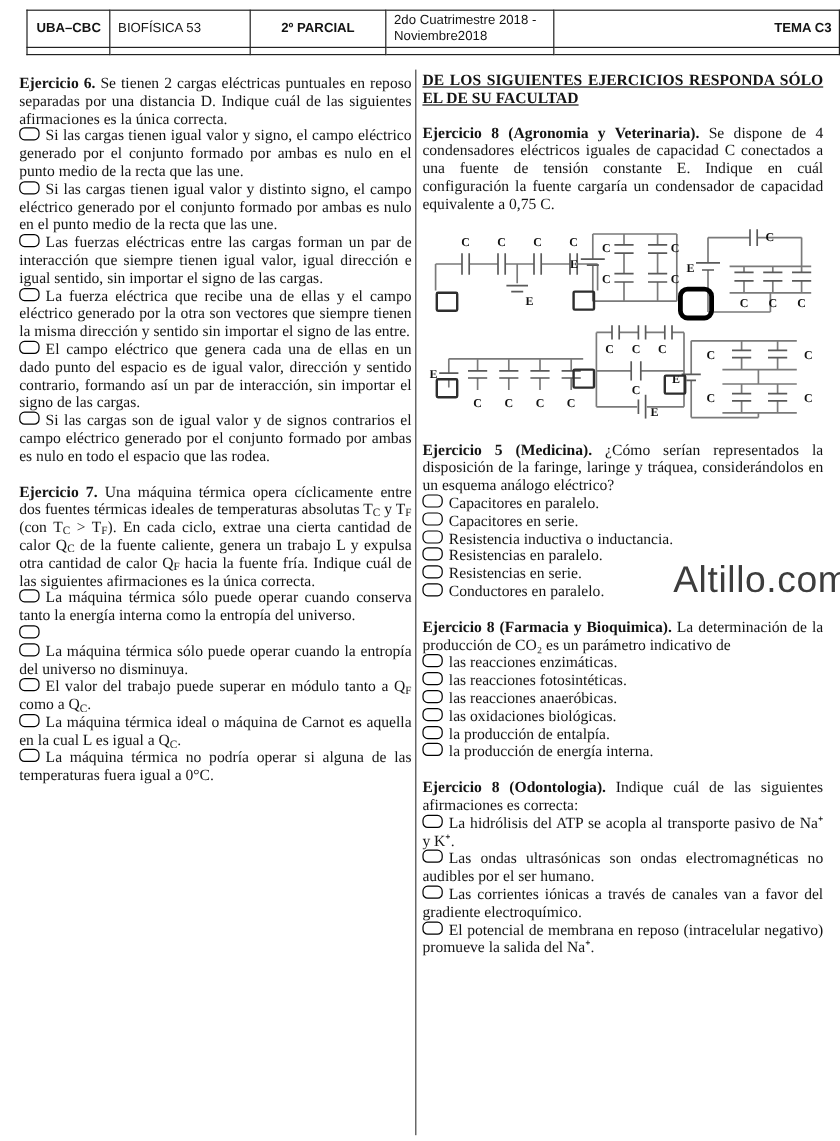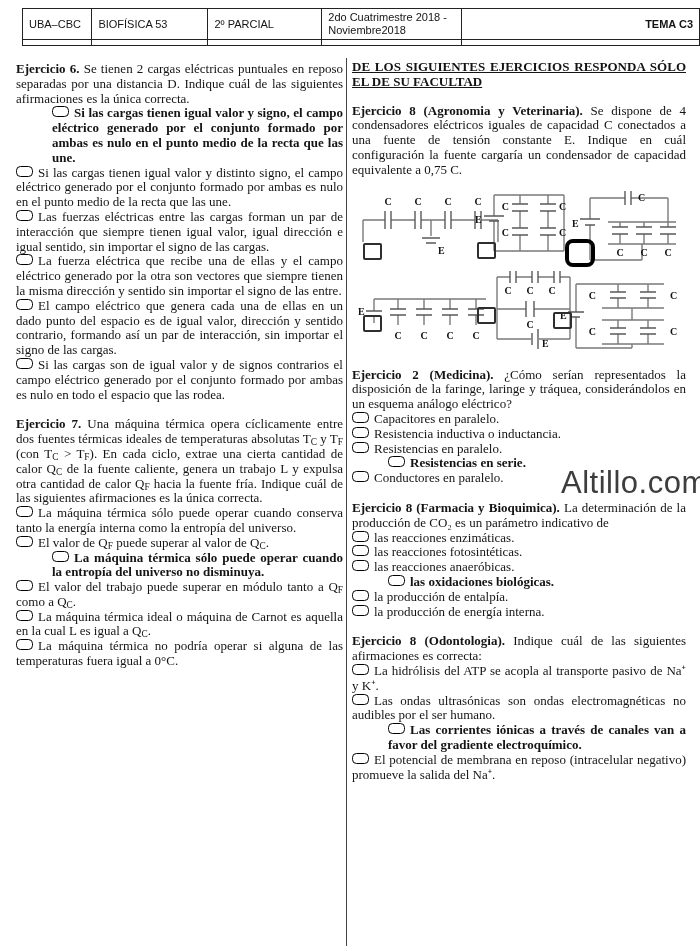--- a/index.html
+++ b/index.html
@@ -3,35 +3,35 @@
 <meta charset="utf-8">
 <style>
   html,body{margin:0;padding:0;background:#e8e8e8;}
   .page{position:relative;width:700px;height:951px;background:#ffffff;margin:0 auto;
         font-family:"Liberation Serif",serif;font-size:13px;line-height:14.8px;color:#141414;overflow:hidden;}
 
   
   .hdr{position:absolute;left:22px;top:8px;border-collapse:collapse;font-family:"Liberation Sans",sans-serif;}
   .hdr td{border:1.6px solid #222;vertical-align:middle;padding:2px 6px;font-size:11px;}
   .hdr .r2 td{height:5px;padding:0;}
-  .c-org{width:58px;font-weight:normal;}
+  .c-org{width:58px;font-weight:bold;text-align:center;}
   .c-course{width:106px;}
-  .c-exam{width:104px;font-weight:normal;text-align:left;}
+  .c-exam{width:104px;font-weight:bold;text-align:center;}
   .c-term{width:130px;line-height:13px;}
   .c-theme{width:236px;text-align:right;font-weight:bold;font-size:21px;}
 
   .divider{position:absolute;left:346px;top:58px;width:1px;height:888px;background:#444;}
 
   .col{position:absolute;top:62px;}
   .col-left{left:16px;width:327px;}
   .col-right{left:352px;top:60px;width:334px;}
 
   p{margin:0;text-align:justify;}
   .gap{height:15px;}
-  .bold{font-weight:bold;margin-left:36px;}
+  .bold{font-weight:normal;}
   b{font-weight:bold;}
   sub{font-size:0.72em;vertical-align:-0.25em;line-height:0;}
 
   .section-heading{font-weight:bold;text-decoration:underline;margin-bottom:14px;}
 
   .chk{display:inline-block;width:15px;height:9px;border:1.4px solid #000;border-radius:4.5px;margin-right:5px;}
 
   
   .figure{position:relative;height:178px;margin:4px 0 8px 0;}
   .ckt{position:absolute;}
@@ -83,21 +83,21 @@
     <p class="opt"><span class="chk"></span><span>El campo eléctrico que genera cada una de ellas en un dado punto del espacio es de igual valor, dirección y sentido contrario, formando así un par de interacción, sin importar el signo de las cargas.</span></p>
     <p class="opt"><span class="chk"></span><span>Si las cargas son de igual valor y de signos contrarios el campo eléctrico generado por el conjunto formado por ambas es nulo en todo el espacio que las rodea.</span></p>
 
     <div class="gap"></div>
 
     <p class="para">
       <b>Ejercicio 7.</b>
       <span>Una máquina térmica opera cíclicamente entre dos fuentes térmicas ideales de temperaturas absolutas T<sub>C</sub> y T<sub>F</sub> (con T<sub>C</sub> &gt; T<sub>F</sub>). En cada ciclo, extrae una cierta cantidad de calor Q<sub>C</sub> de la fuente caliente, genera un trabajo L y expulsa otra cantidad de calor Q<sub>F</sub> hacia la fuente fría. Indique cuál de las siguientes afirmaciones es la única correcta.</span>
     </p>
     <p class="opt"><span class="chk"></span><span>La máquina térmica sólo puede operar cuando conserva tanto la energía interna como la entropía del universo.</span></p>
-    <p class="opt"><span class="chk"></span><span>El valor de Q<sub>F</sub> puede superar al valor de Q<sub>C</sub>.</span></p>
+    <p class="opt"><span class="chk"></span></p>
     <p class="opt bold"><span class="chk"></span><span>La máquina térmica sólo puede operar cuando la entropía del universo no disminuya.</span></p>
     <p class="opt"><span class="chk"></span><span>El valor del trabajo puede superar en módulo tanto a Q<sub>F</sub> como a Q<sub>C</sub>.</span></p>
     <p class="opt"><span class="chk"></span><span>La máquina térmica ideal o máquina de Carnot es aquella en la cual L es igual a Q<sub>C</sub>.</span></p>
     <p class="opt"><span class="chk"></span><span>La máquina térmica no podría operar si alguna de las temperaturas fuera igual a 0°C.</span></p>
   </div>
 
   <div class="col col-right">
 
     <p class="section-heading">DE LOS SIGUIENTES EJERCICIOS RESPONDA SÓLO EL DE SU FACULTAD</p>
 
@@ -169,24 +169,25 @@
         <text x="36" y="29" text-anchor="end">C</text>
         <text x="110" y="29">C</text>
         <text x="36" y="65" text-anchor="end">C</text>
         <text x="110" y="65">C</text>
         <text x="0" y="49">E</text>
       </svg>
       <div class="fig-chk" style="left:201px;top:130px"></div>
     </div>
 
     <p class="para">
-      <b>Ejercicio 2 (Medicina).</b>
+      <b>Ejercicio 5 (Medicina).</b>
       <span>¿Cómo serían representados la disposición de la faringe, laringe y tráquea, considerándolos en un esquema análogo eléctrico?</span>
     </p>
     <p class="opt"><span class="chk"></span><span>Capacitores en paralelo.</span></p>
+    <p class="opt"><span class="chk"></span><span>Capacitores en serie.</span></p>
     <p class="opt"><span class="chk"></span><span>Resistencia inductiva o inductancia.</span></p>
     <p class="opt"><span class="chk"></span><span>Resistencias en paralelo.</span></p>
     <p class="opt bold"><span class="chk"></span><span>Resistencias en serie.</span></p>
     <p class="opt"><span class="chk"></span><span>Conductores en paralelo.</span></p>
 
     <div class="gap"></div>
 
     <p class="para">
       <b>Ejercicio 8 (Farmacia y Bioquimica).</b>
       <span>La determinación de la producción de CO₂ es un parámetro indicativo de</span>

